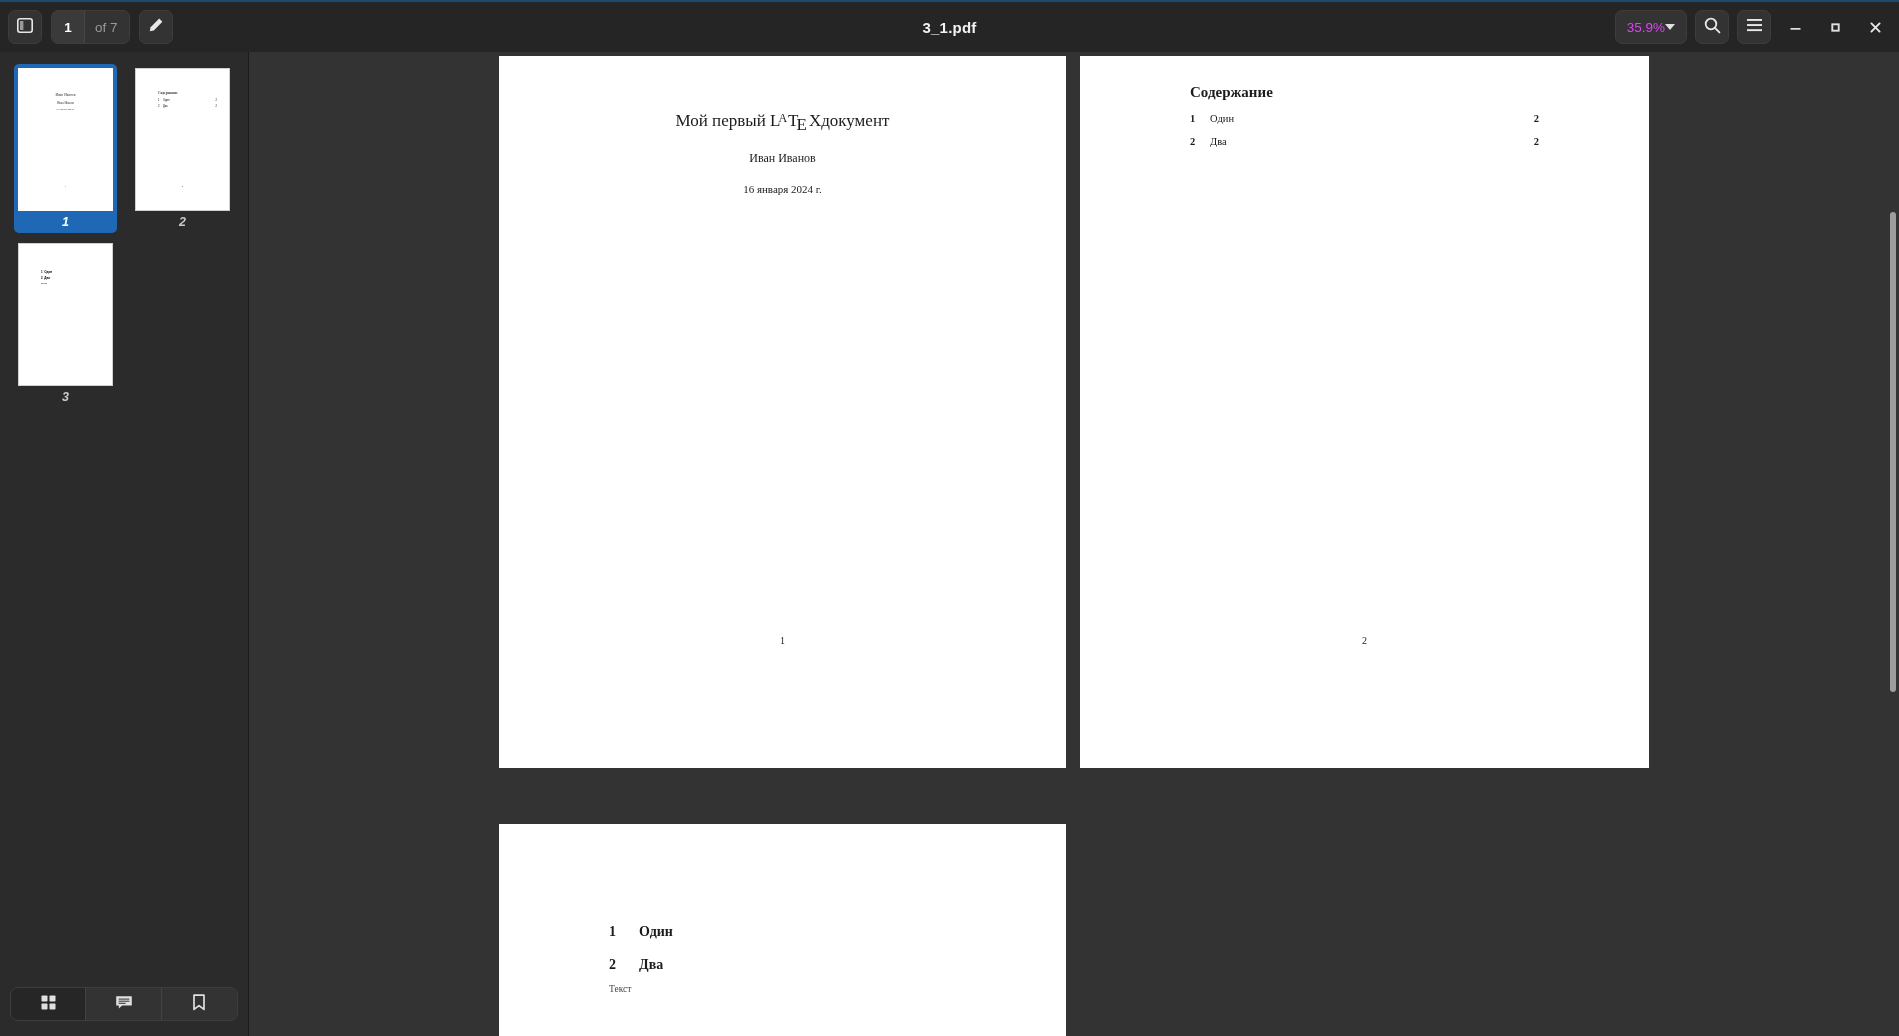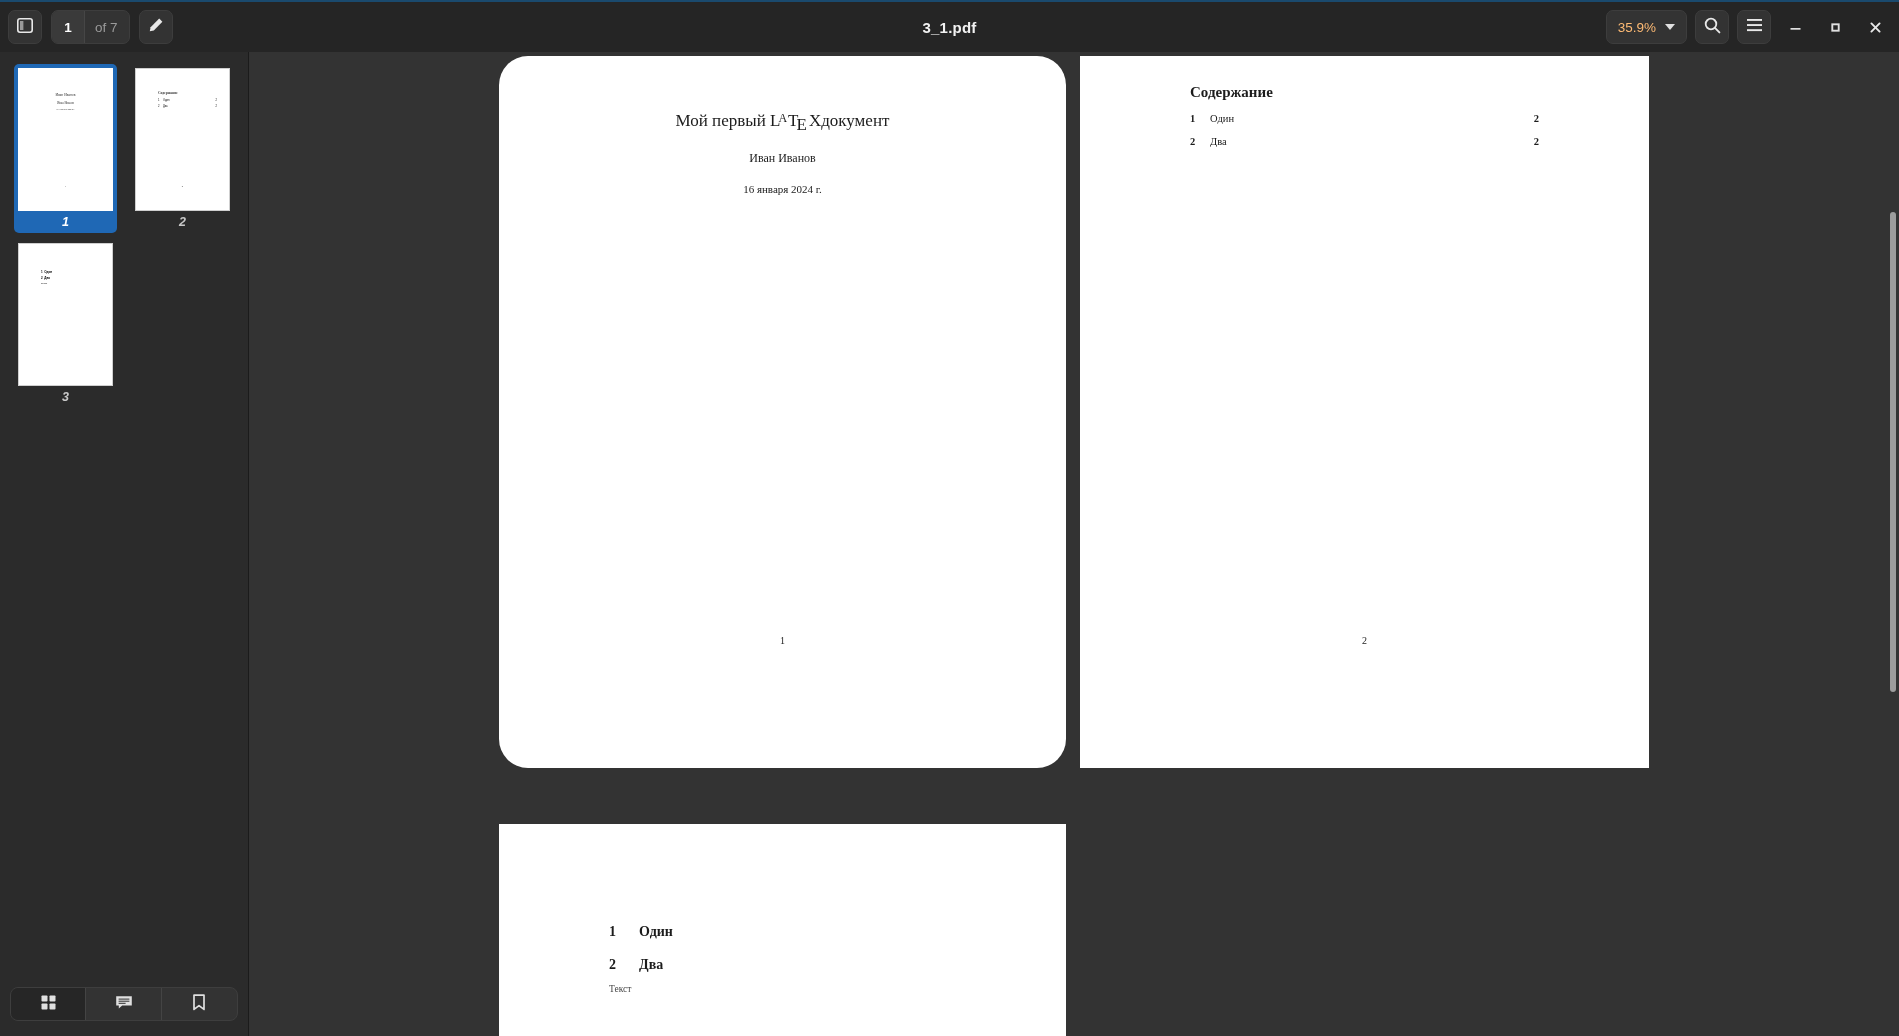--- a/index.html
+++ b/index.html
@@ -65,25 +65,25 @@
     cursor: text;
   }
   .page-of {
     height: 100%; padding: 0 11px 0 10px;
     display: flex; align-items: center;
     color: #9a9a9a; font-size: 13.5px;
     border-left: 1px solid #464646;
   }
 
   .zoom-box {
-    display: flex; align-items: center; gap: 9px;
+    display: flex; align-items: center; 
     height: 34px; padding: 0 11px;
     border-radius: 7px;
     background: #333333; border: 1px solid #3d3d3d;
-    color: #fdba74; font-size: 13.5px;
+    color: #d946ef; font-size: 13.5px;
     cursor: pointer;
   }
   .caret {
     width: 0; height: 0;
     border-left: 5px solid transparent;
     border-right: 5px solid transparent;
     border-top: 6px solid #e0e0e0;
   }
 
   .win-btn {
@@ -181,21 +181,21 @@
     left: 0; top: 0;
     width: 100%;
   }
   .page {
     position: absolute;
     background: #ffffff;
     font-family: "Liberation Serif", serif;
     color: #1c1c1c;
     overflow: hidden;
   }
-  #page1 { left: 250px; top: 4px;  width: 567px; height: 712px; border-radius: 29px; }
+  #page1 { left: 250px; top: 4px;  width: 567px; height: 712px; }
   #page2 { left: 831px; top: 4px;  width: 569px; height: 712px; }
   #page3 { left: 250px; top: 772px; width: 567px; height: 712px; }
 
   .p-title { text-align: center; font-size: 17px; margin-top: 55px; }
   .p-title .latex { white-space: nowrap; }
   .latex .a { font-size: 12px; position: relative; top: -4px; left: -2px; letter-spacing: -1px; }
   .latex .e { font-size: 17px; position: relative; top: 4px; left: -2px; }
   .p-author { text-align: center; font-size: 12px; margin-top: 20px; }
   .p-date   { text-align: center; font-size: 11px; margin-top: 17px; }
   .p-folio  { position: absolute; left: 0; right: 0; bottom: 122px; text-align: center; font-size: 10px; }

